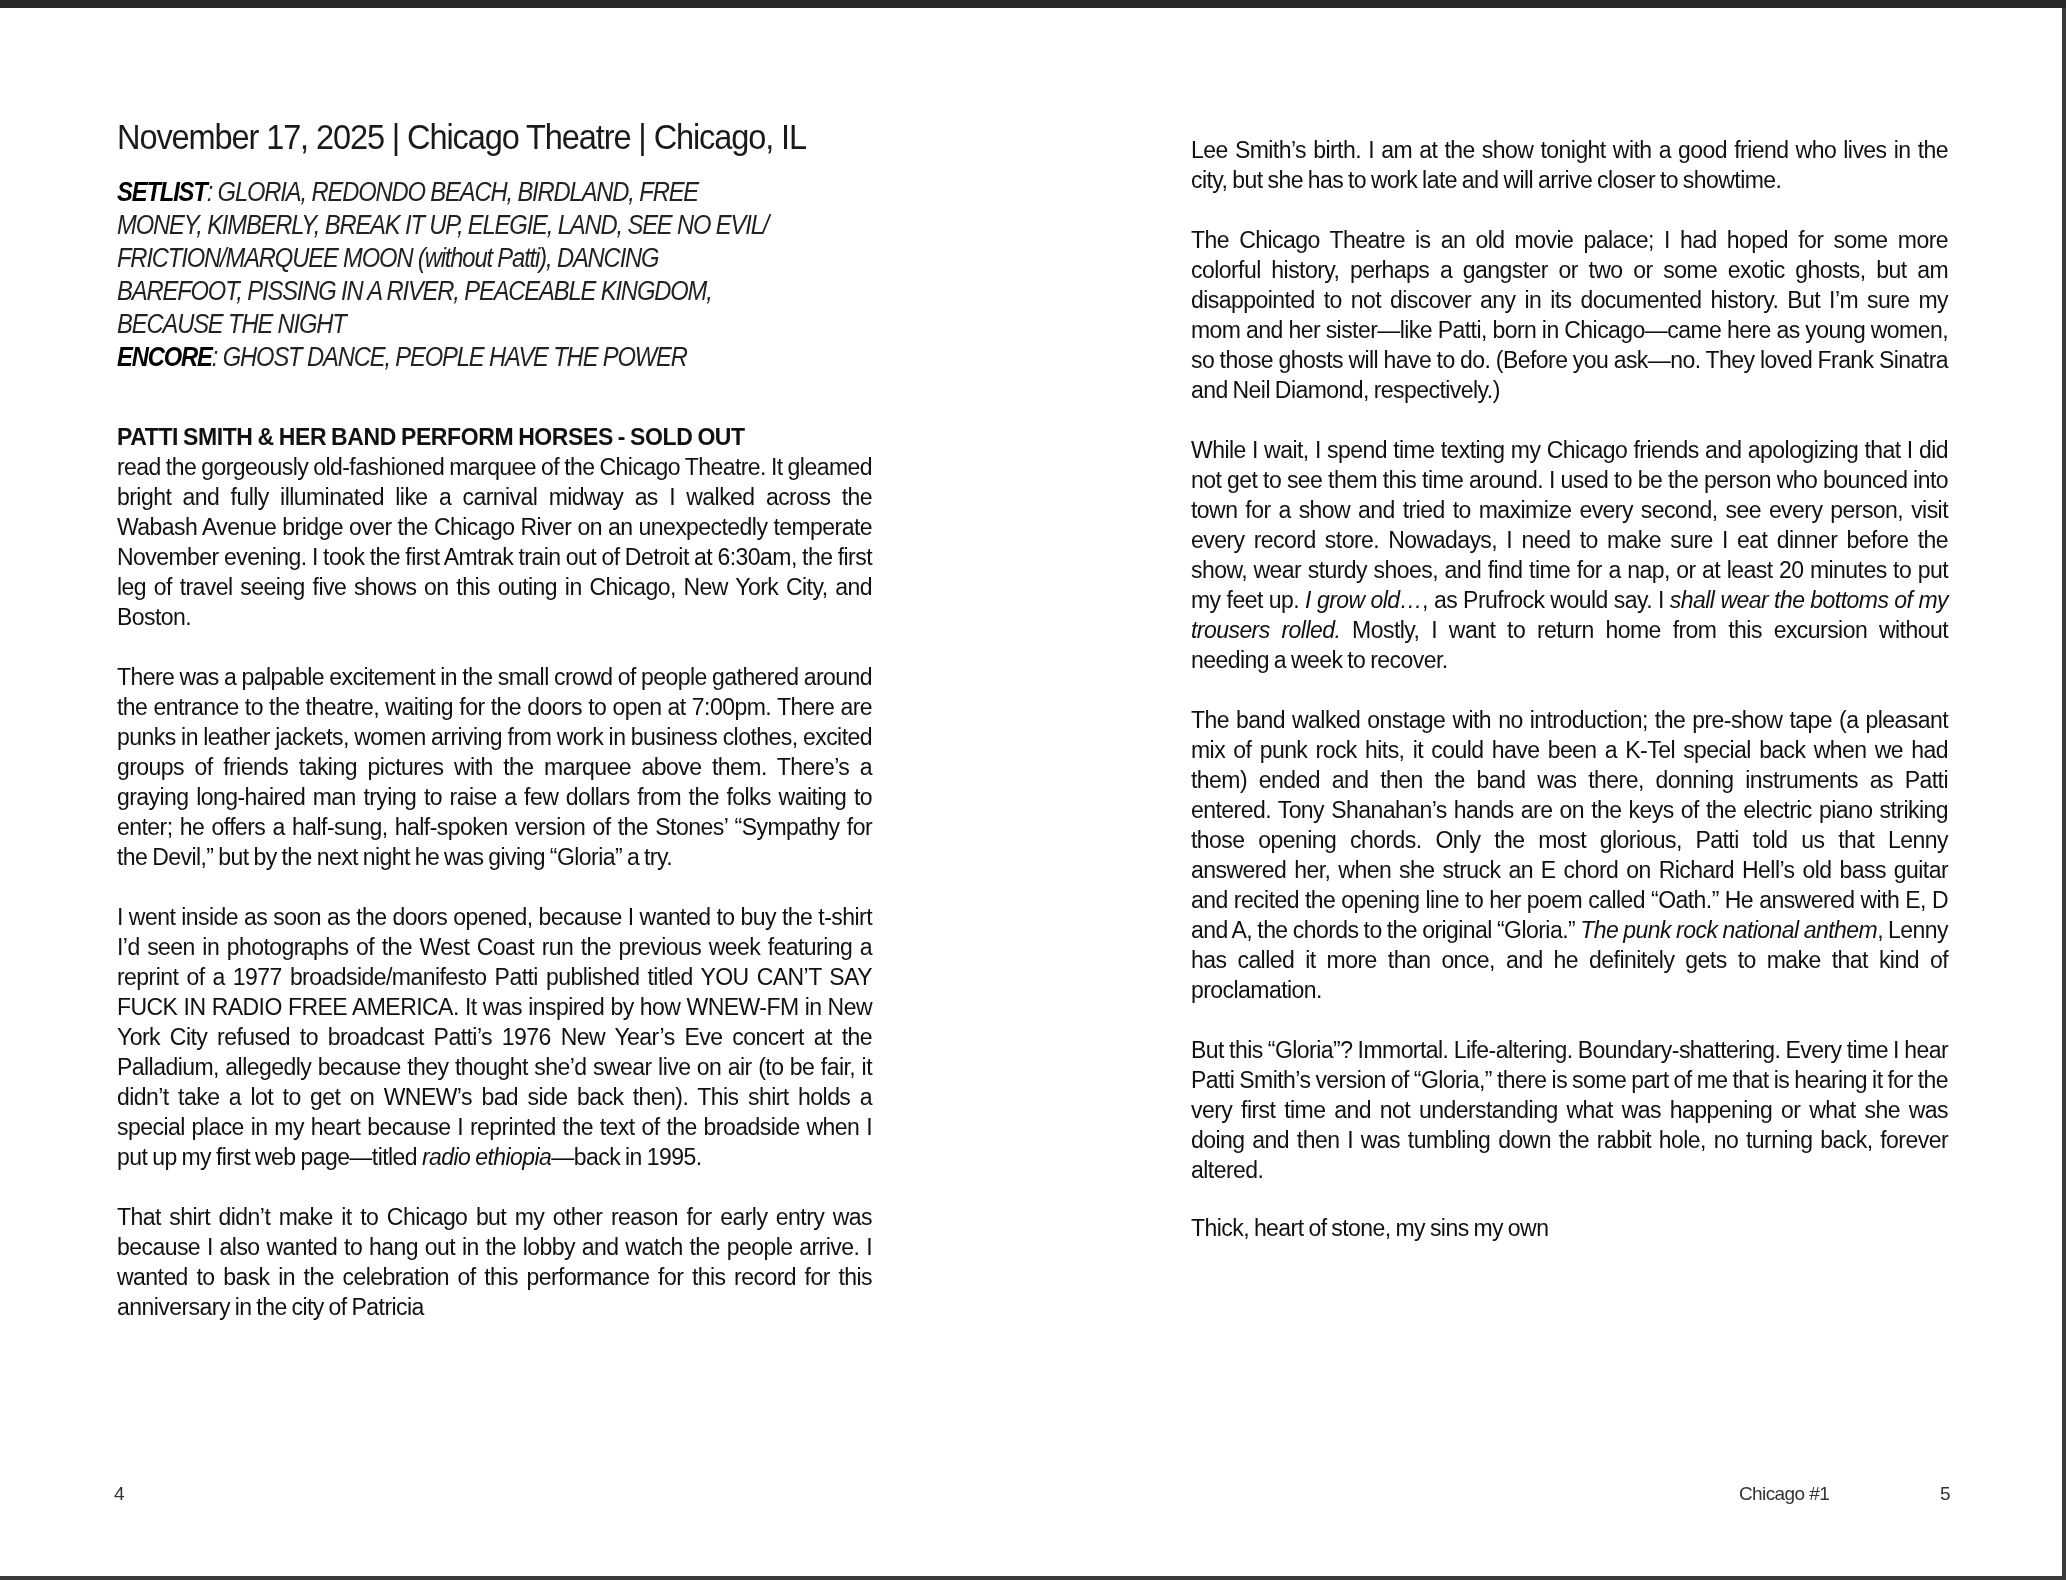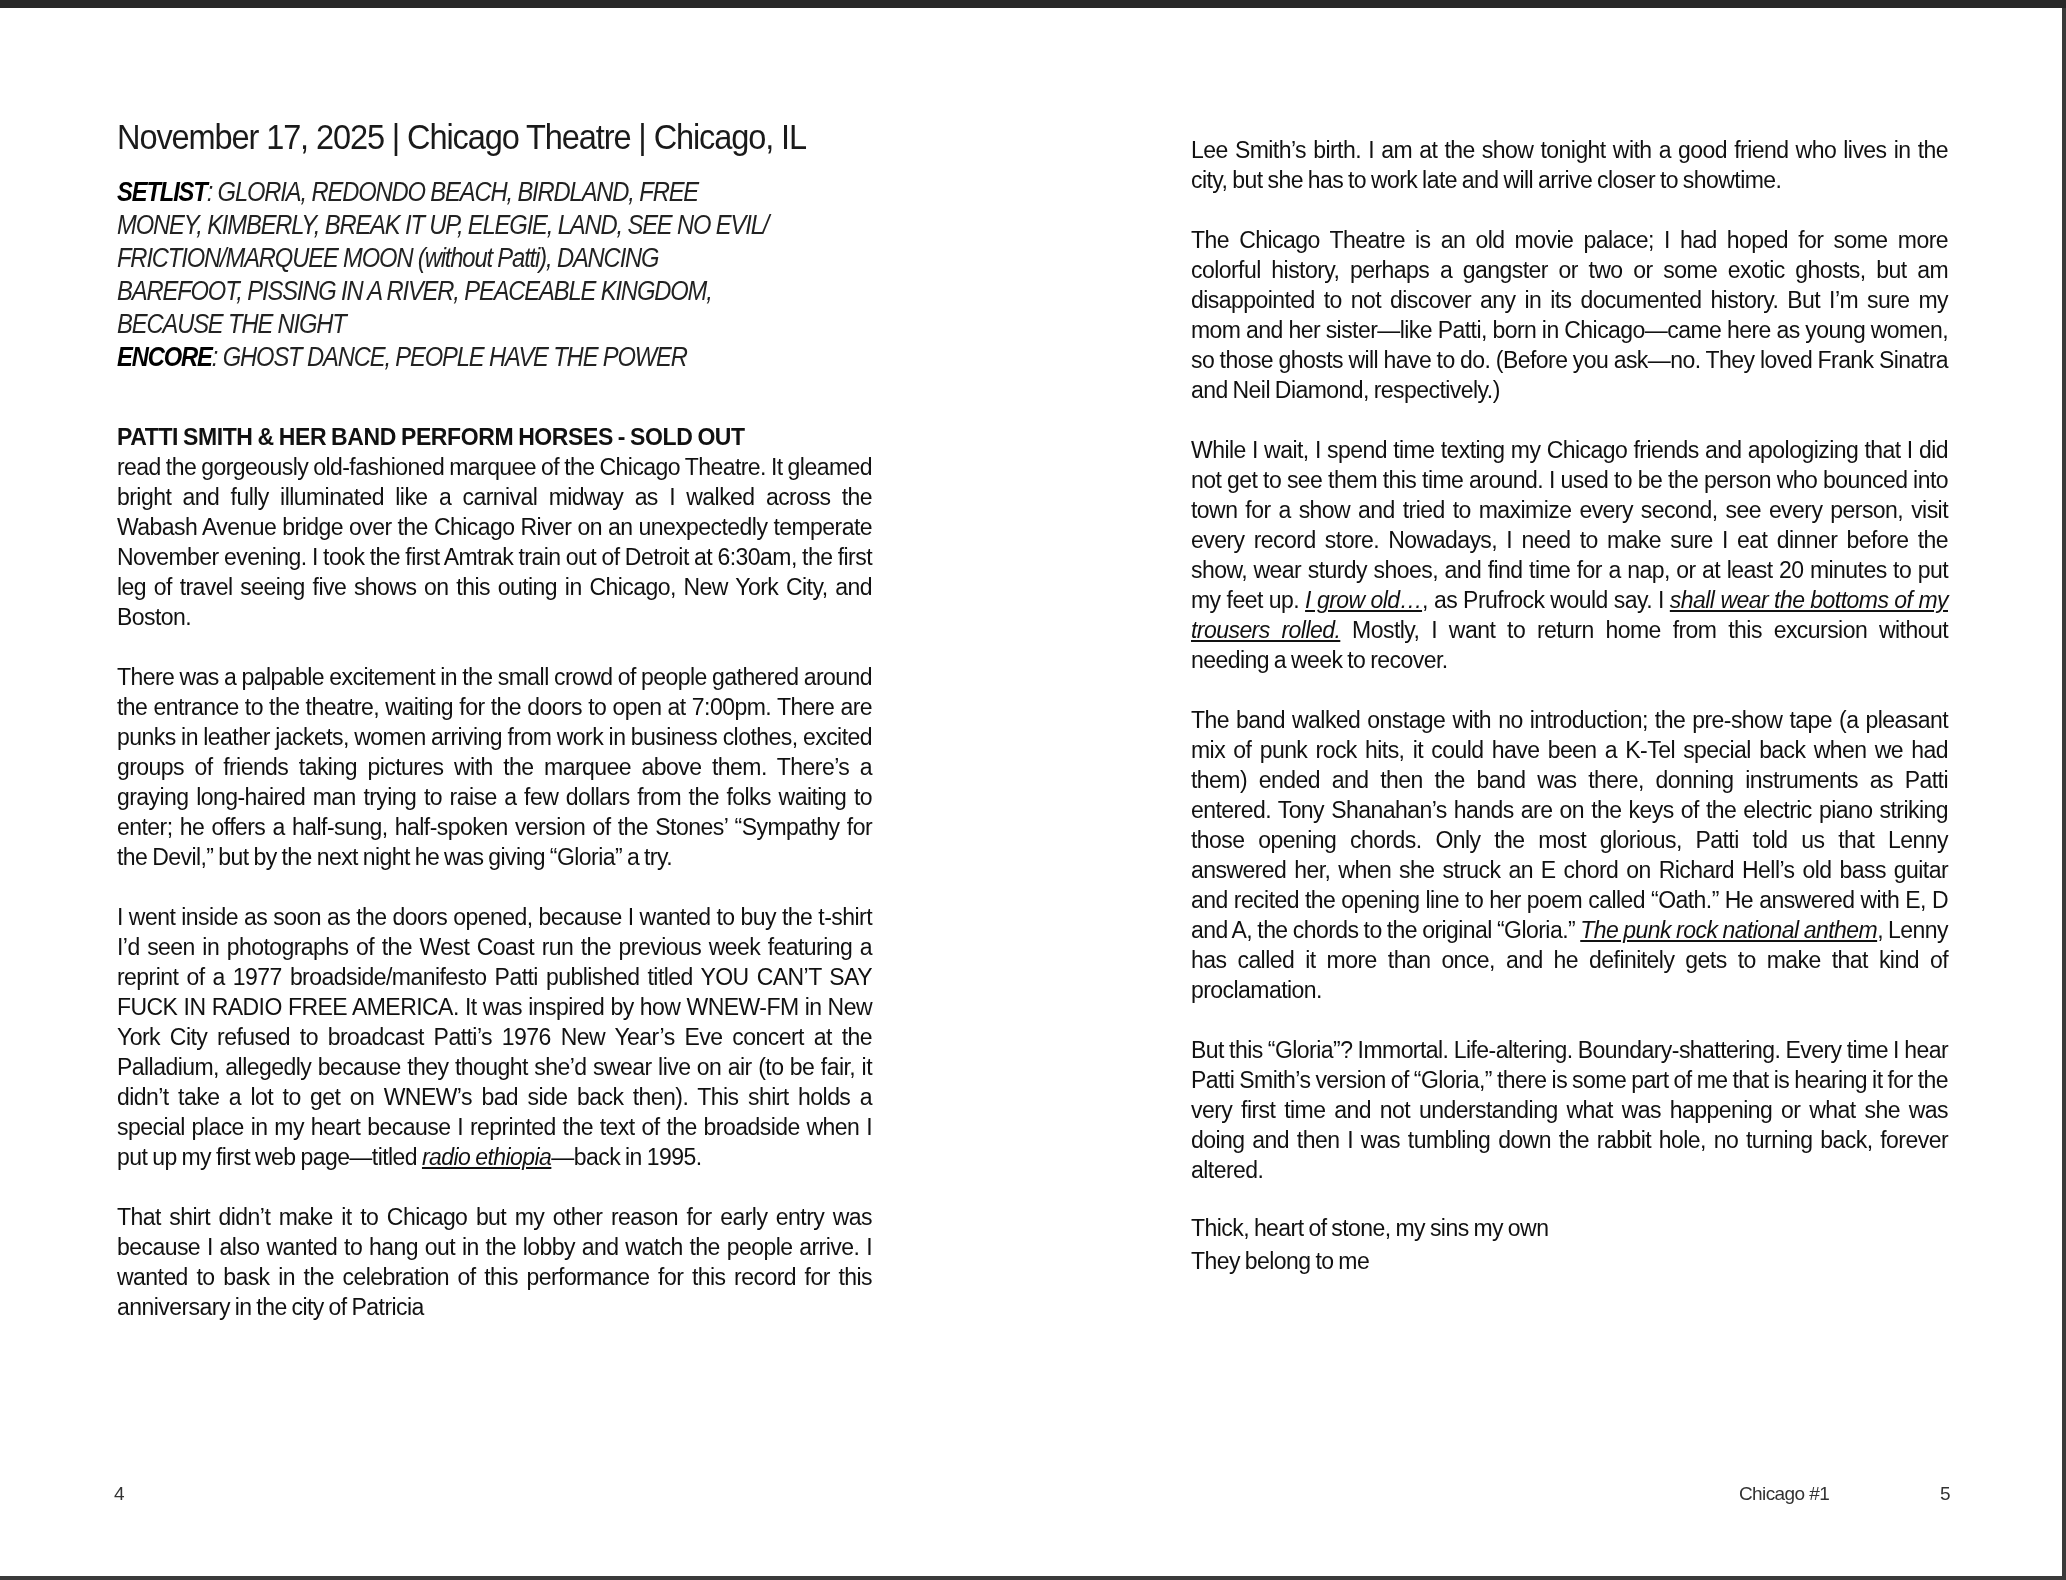--- a/index.html
+++ b/index.html
@@ -32,21 +32,21 @@
     font-size: 23px; line-height: 30px; text-align: justify; letter-spacing: -0.55px;
     word-spacing: -1px;
   }
   .body-text p { margin: 0 0 30px 0; }
   .left-body { position: absolute; left: 0; top: 422px; width: 755px; }
   .headline {
     display: block; font-weight: bold; text-align: left; letter-spacing: -0.4px;
   }
   .verse { line-height: 33px; margin-top: -3px; }
   .verse div { white-space: nowrap; }
-  em, .it { font-style: italic; text-decoration: underline; }
+  em, .it { font-style: italic; }
 
   .footer { position: absolute; top: 1483px; font-size: 19px; color: #333; letter-spacing: -0.6px; }
   .page-num-left { left: 114px; }
   .running-head { left: 1739px; }
   .page-num-right { left: 1940px; }
 </style>
 </head>
 <body>
 
 <div class="top-bar"></div>
@@ -74,19 +74,18 @@
 </div>
 
 <div class="column col-right body-text">
   <p>Lee Smith’s birth. I am at the show tonight with a good friend who lives in the city, but she has to work late and will arrive closer to showtime.</p>
   <p>The Chicago Theatre is an old movie palace; I had hoped for some more colorful history, perhaps a gangster or two or some exotic ghosts, but am disappointed to not discover any in its documented history. But I’m sure my mom and her sister—like Patti, born in Chicago—came here as young women, so those ghosts will have to do. (Before you ask—no. They loved Frank Sinatra and Neil Diamond, respectively.)</p>
   <p><span>While I wait, I spend time texting my Chicago friends and apologizing that I did not get to see them this time around. I used to be the person who bounced into town for a show and tried to maximize every second, see every person, visit every record store. Nowadays, I need to make sure I eat dinner before the show, wear sturdy shoes, and find time for a nap, or at least 20 minutes to put my feet up. </span><em>I grow old…</em><span>, as Prufrock would say. I </span><em>shall wear the bottoms of my trousers rolled.</em><span> Mostly, I want to return home from this excursion without needing a week to recover.</span></p>
   <p><span>The band walked onstage with no introduction; the pre-show tape (a pleasant mix of punk rock hits, it could have been a K-Tel special back when we had them) ended and then the band was there, donning instruments as Patti entered. Tony Shanahan’s hands are on the keys of the electric piano striking those opening chords. Only the most glorious, Patti told us that Lenny answered her, when she struck an E chord on Richard Hell’s old bass guitar and recited the opening line to her poem called “Oath.” He answered with E, D and A, the chords to the original “Gloria.” </span><em>The punk rock national anthem</em><span>, Lenny has called it more than once, and he definitely gets to make that kind of proclamation.</span></p>
   <p>But this “Gloria”? Immortal. Life-altering. Boundary-shattering. Every time I hear Patti Smith’s version of “Gloria,” there is some part of me that is hearing it for the very first time and not understanding what was happening or what she was doing and then I was tumbling down the rabbit hole, no turning back, forever altered.</p>
   <div class="verse">
     <div>Thick, heart of stone, my sins my own</div>
-    <div>They belong to me</div>
   </div>
 </div>
 
 <div class="footer page-num-left">4</div>
 <div class="footer running-head">Chicago #1</div>
 <div class="footer page-num-right">5</div>
 
 </body></html>

